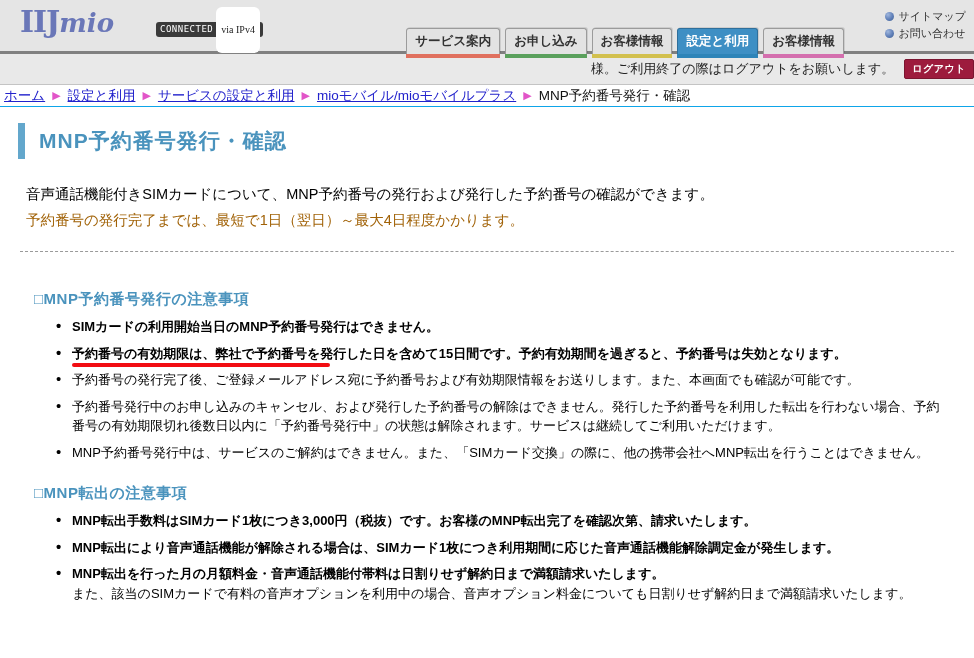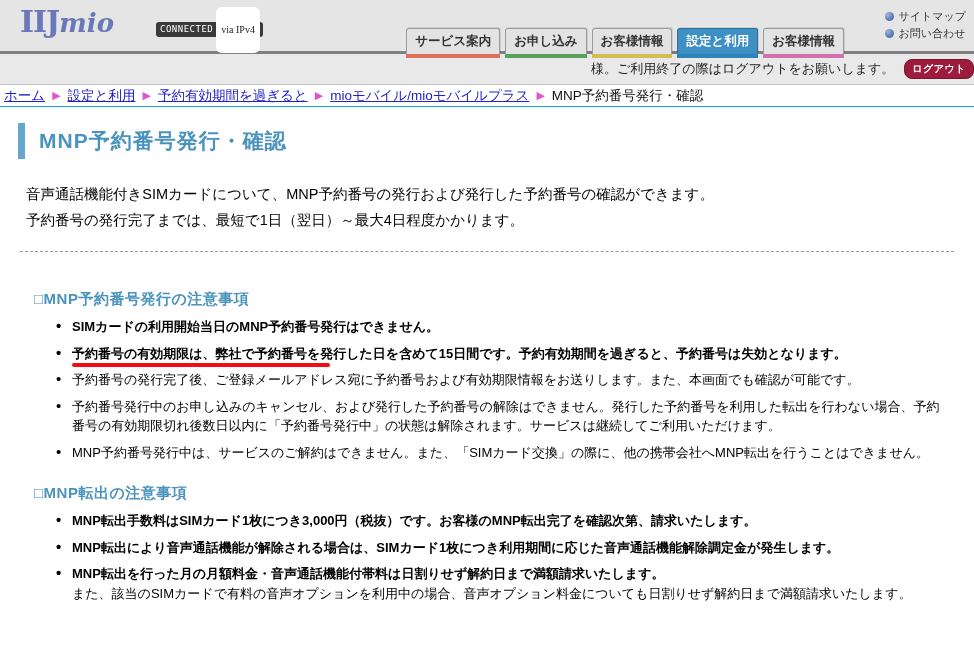--- a/index.html
+++ b/index.html
@@ -149,21 +149,21 @@
     gap: 10px;
     font-size: 13px;
     color: #222;
   }
   .logout-btn {
     background: #9d1b3d;
     color: #fff;
     font-size: 10px;
     font-weight: bold;
     border: 1px solid #7a1530;
-    border-radius: 8px;
+    border-radius: 2px;
     padding: 2px 7px;
     cursor: pointer;
     letter-spacing: 0.5px;
   }
 
   
   .breadcrumb {
     height: 22px;
     display: flex;
     align-items: center;
@@ -209,21 +209,21 @@
     font-weight: bold;
     color: #4a93bd;
     letter-spacing: 1px;
   }
 
   .intro {
     margin: 14px 0 0 14px;
     line-height: 26px;
     font-size: 14.5px;
   }
-  .intro .red { color: #000000; }
+  .intro .red { color: #a16207; }
 
   .notice-box {
     margin: 18px 8px 0 8px;
     border-top: 1px dashed #9a9a9a;
     padding-top: 16px;
   }
   .notice-lead {
     margin-left: 14px;
     font-size: 13px;
     line-height: 20px;
@@ -314,21 +314,21 @@
 <div class="logout-bar">
   <span>様。ご利用終了の際はログアウトをお願いします。</span>
   <button class="logout-btn">ログアウト</button>
 </div>
 
 <div class="breadcrumb" id="breadcrumb">
     <a href="#" class="">ホーム</a>
     <span class="sep">▶</span>
     <a href="#" class="">設定と利用</a>
     <span class="sep">▶</span>
-    <a href="#" class="">予約有効期間を過ぎると</a>
+    <a href="#" class="">サービスの設定と利用</a>
     <span class="sep">▶</span>
     <a href="#" class="">mioモバイル/mioモバイルプラス</a>
     <span class="sep">▶</span>
     <span class="current">MNP予約番号発行・確認</span>
   </div>
 
 <div class="main">
 
   <div class="page-title-wrap">
     <div class="title-bar-accent"></div>

